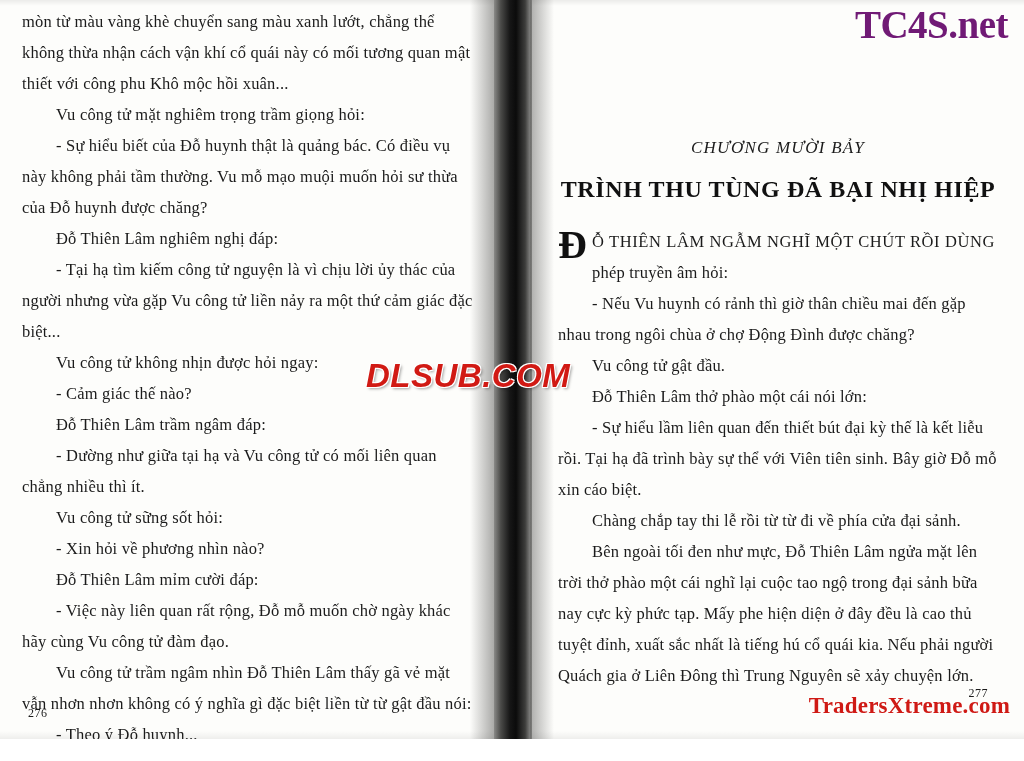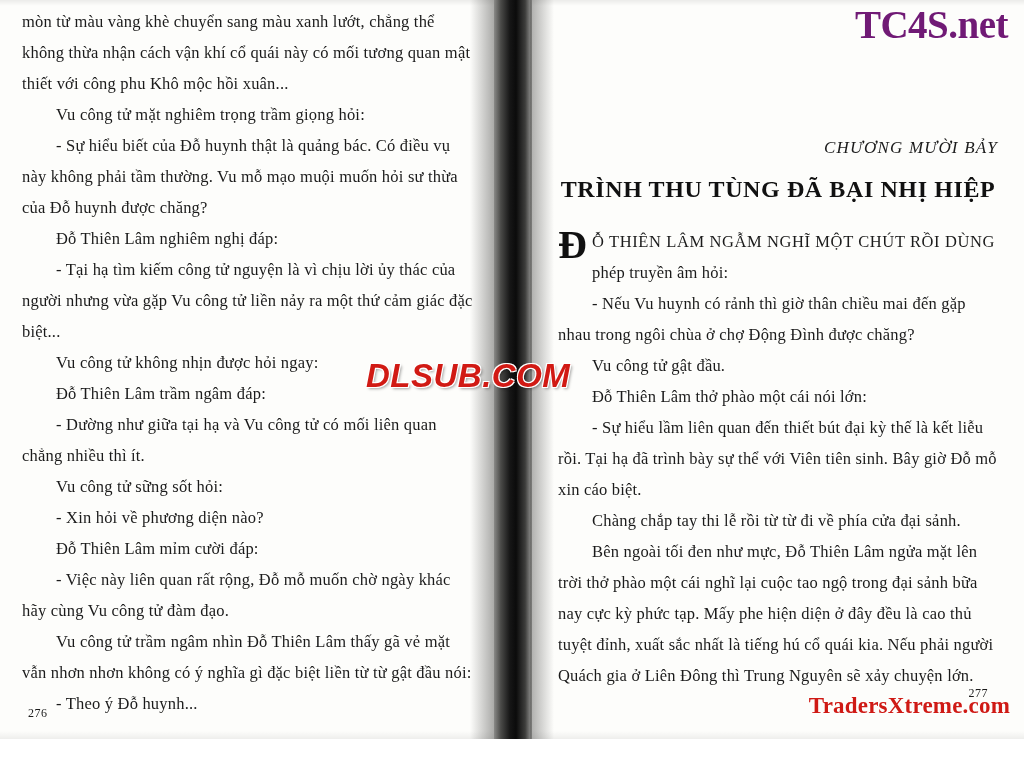--- a/index.html
+++ b/index.html
@@ -67,21 +67,21 @@
     left: 26px;
     top: 226px;
     width: 440px;
   }
 
   .chapter-label {
     position: absolute;
     left: 26px;
     top: 138px;
     width: 440px;
-    text-align: right;
+    text-align: center;
     font-size: 17px;
     font-style: italic;
     letter-spacing: 1.2px;
     color: #1b1b1b;
   }
   .chapter-title {
     position: absolute;
     left: 26px;
     top: 176px;
     width: 440px;
@@ -172,24 +172,25 @@
   <div class="edge-shade edge-bottom"></div>
 
   <div class="page-col page-left">
     <div class="text-block" id="left-text">
       <p>mòn từ màu vàng khè chuyển sang màu xanh lướt, chẳng thể không thừa nhận cách vận khí cổ quái này có mối tương quan mật thiết với công phu Khô mộc hồi xuân...</p>
       <p class="ind">Vu công tử mặt nghiêm trọng trầm giọng hỏi:</p>
       <p class="ind">- Sự hiểu biết của Đỗ huynh thật là quảng bác. Có điều vụ này không phải tầm thường. Vu mỗ mạo muội muốn hỏi sư thừa của Đỗ huynh được chăng?</p>
       <p class="ind">Đỗ Thiên Lâm nghiêm nghị đáp:</p>
       <p class="ind">- Tại hạ tìm kiếm công tử nguyện là vì chịu lời ủy thác của người nhưng vừa gặp Vu công tử liền nảy ra một thứ cảm giác đặc biệt...</p>
       <p class="ind">Vu công tử không nhịn được hỏi ngay:</p>
+      <p class="ind">- Cảm giác thế nào?</p>
       <p class="ind">Đỗ Thiên Lâm trầm ngâm đáp:</p>
       <p class="ind">- Dường như giữa tại hạ và Vu công tử có mối liên quan chẳng nhiều thì ít.</p>
       <p class="ind">Vu công tử sững sốt hỏi:</p>
-      <p class="ind">- Xin hỏi về phương diện nào?</p>
+      <p class="ind">- Xin hỏi về phương nhìn nào?</p>
       <p class="ind">Đỗ Thiên Lâm mỉm cười đáp:</p>
       <p class="ind">- Việc này liên quan rất rộng, Đỗ mỗ muốn chờ ngày khác hãy cùng Vu công tử đàm đạo.</p>
       <p class="ind">Vu công tử trầm ngâm nhìn Đỗ Thiên Lâm thấy gã vẻ mặt vẫn nhơn nhơn không có ý nghĩa gì đặc biệt liền từ từ gật đầu nói:</p>
       <p class="ind">- Theo ý Đỗ huynh...</p>
     </div>
     <div class="folio" id="folio-left">276</div>
   </div>
 
   <div class="gutter shadow-left"></div>
   <div class="gutter"></div>

